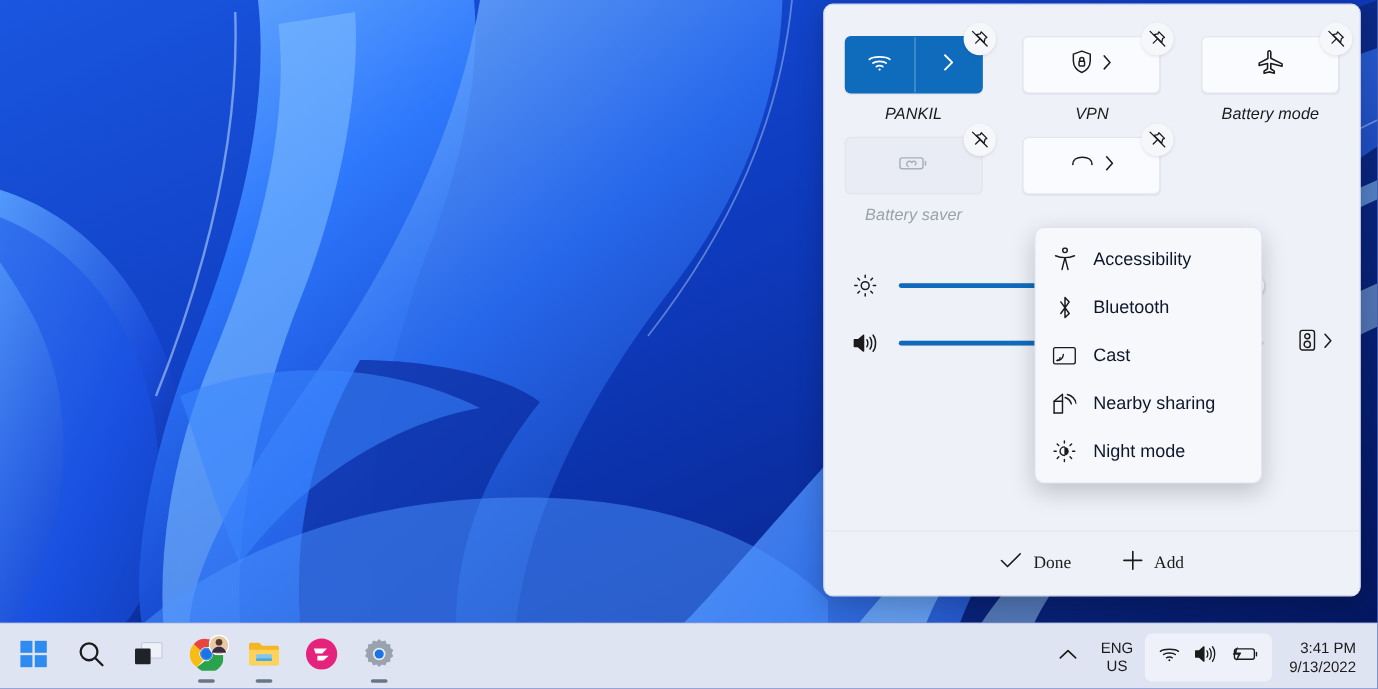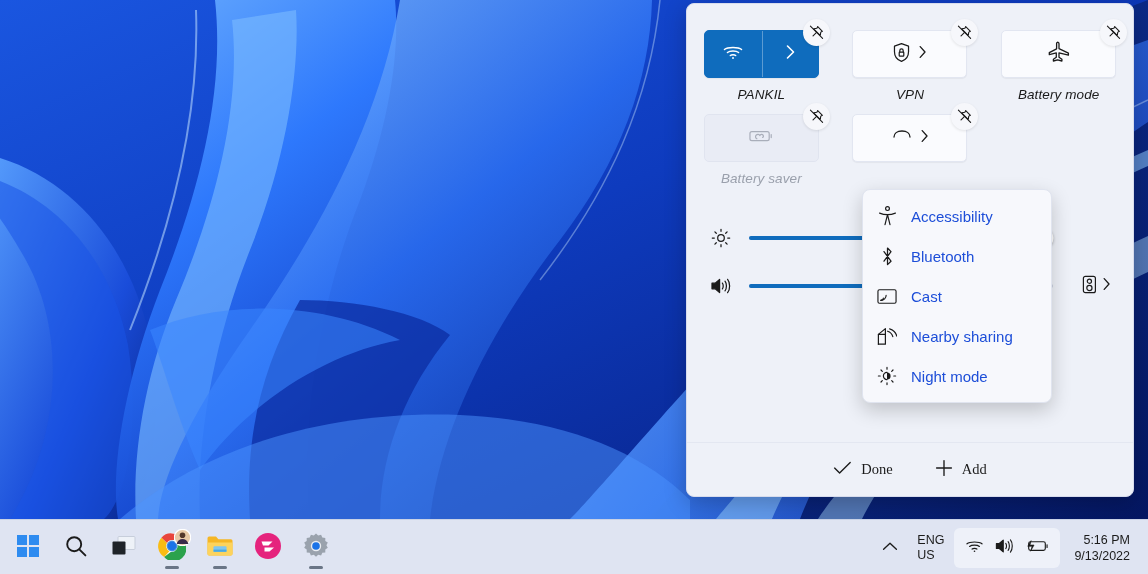--- a/index.html
+++ b/index.html
@@ -58,21 +58,21 @@
     position: absolute; right: 0; top: 0; height: 55px;
     display: flex; align-items: center; gap: 0;
     padding-right: 10px;
   }
   #tray-chevron {
     width: 34px; height: 40px;
     display: flex; align-items: center; justify-content: center;
   }
   #tray-lang {
     display: flex; flex-direction: column;
-    align-items: flex-start; justify-content: center;
+    align-items: center; justify-content: center;
     font-size: 12.5px; color: #1b1b1b; line-height: 15px;
     padding: 0 10px; height: 42px;
   }
   #tray-icons {
     display: flex; align-items: center; gap: 10px;
     background: #eef1f9;
     border-radius: 6px;
     padding: 8px 11px;
     height: 40px;
   }
@@ -224,21 +224,21 @@
     box-shadow: 0 7px 20px rgba(0,0,0,0.20);
     padding: 6px 0;
     z-index: 30;
   }
   .menu-item {
     display: flex; align-items: center;
     height: 40px;
     padding: 0 14px;
     gap: 14px;
     font-size: 15px;
-    color: #1d4ed8;
+    color: #0f172a;
   }
   .menu-icon { width: 20px; display: flex; align-items: center; justify-content: center; }
 
   .ico { display: block; }
 </style>
 </head>
 <body>
 
 <div id="screen">
 
@@ -687,21 +687,21 @@
         <span class="ico">
           <svg width="24" height="16" viewBox="0 0 26 16" fill="none" stroke="#1b1b1b" stroke-width="1.25" stroke-linejoin="round" stroke-linecap="round">
             <rect x="4" y="3.4" width="18" height="9.4" rx="2"></rect>
             <path d="M23.9 6.6 L23.9 9.6"></path>
             <path d="M7.5 8.3 L3.0 8.3 L6.6 2.2 L5.4 7.0 L9.8 7.0 L6.2 13.3 Z" fill="#1b1b1b" stroke="#1b1b1b" stroke-width="0.7"></path>
           </svg>
         </span>
       </div>
 
       <div id="tray-clock">
-        <span>5:16 PM</span>
+        <span>3:41 PM</span>
         <span>9/13/2022</span>
       </div>
 
     </div>
 
   </div>
 
 </div>
 
 </body></html>

